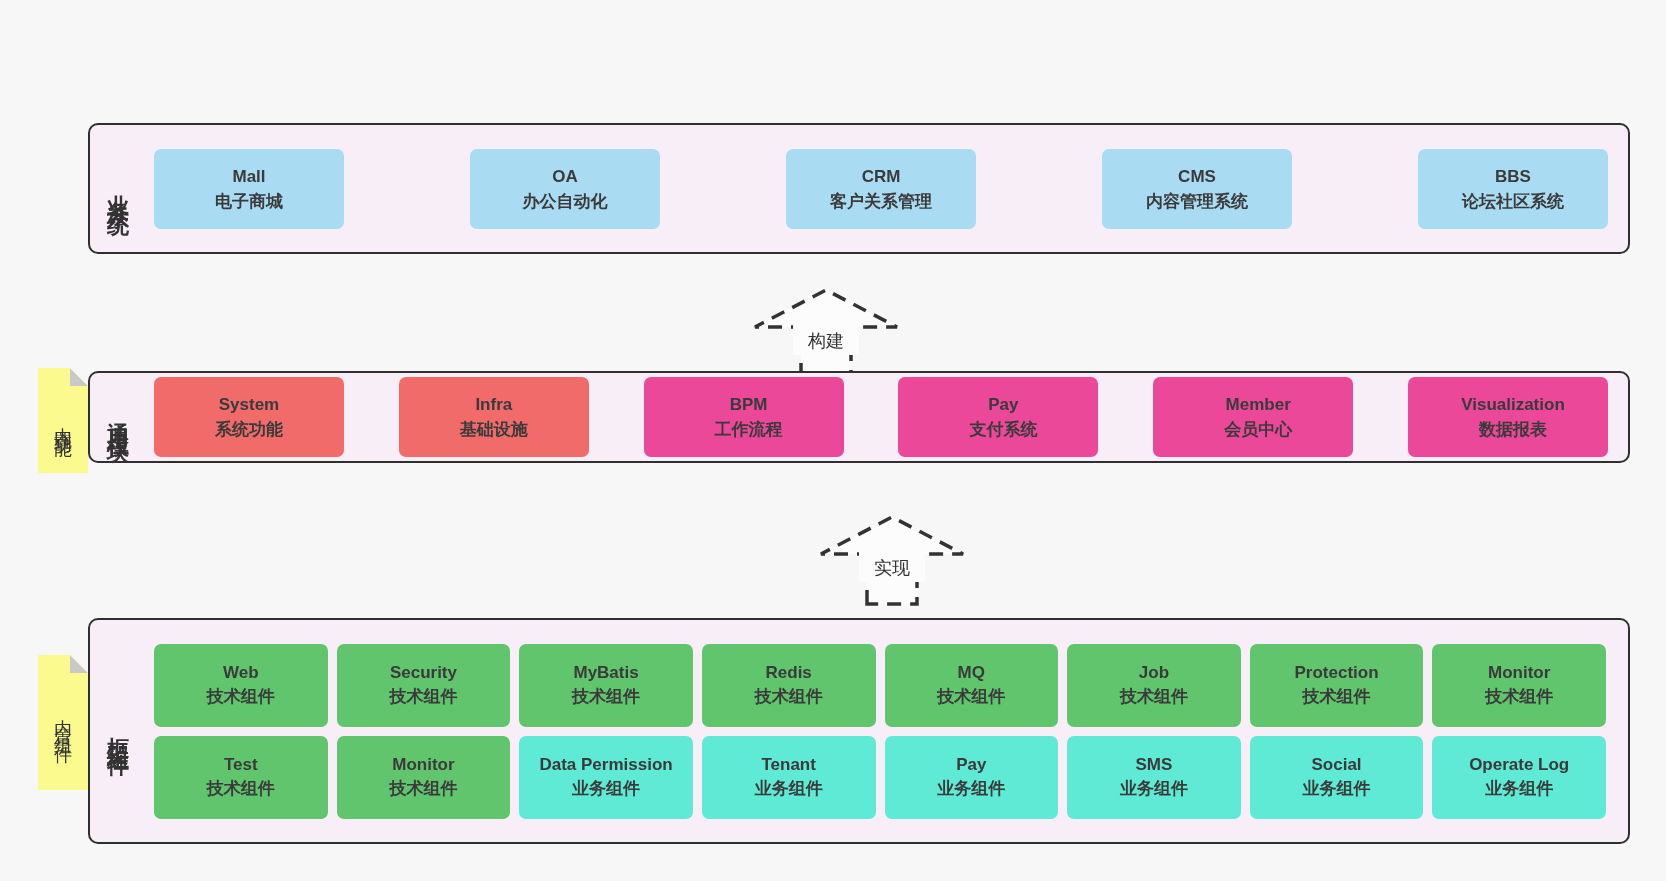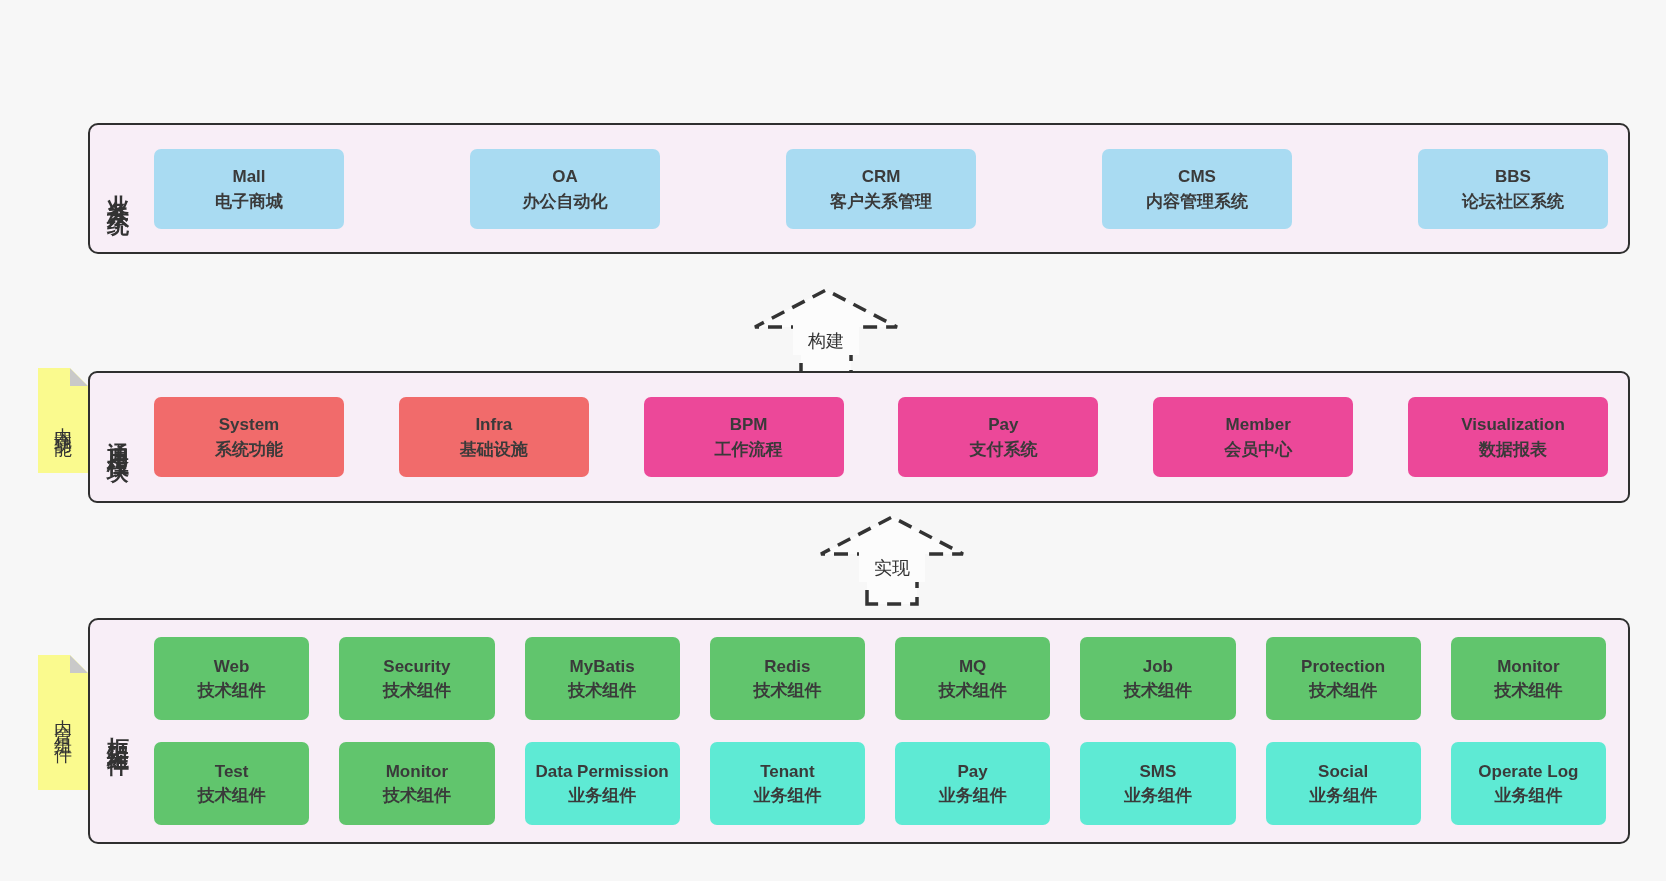--- a/index.html
+++ b/index.html
@@ -14,41 +14,42 @@
   .band{
     position:absolute;left:88px;width:1542px;
     background:#f8eef7;
     border:2px solid #2f2f2f;border-radius:10px;
     box-sizing:border-box;
     display:flex;align-items:center;
     z-index:1;
     font-weight:bold;
   }
   #band-business{top:123px;height:131px;}
-  #band-modules{top:371px;height:132px;border-radius:9px;}
+  #band-modules{top:371px;height:92px;}
   #band-framework{top:618px;height:226px;}
 
   .label-col{
     width:56px;min-width:56px;align-self:stretch;
     display:flex;align-items:center;justify-content:center;
   }
   .v-text{
     writing-mode:vertical-rl;text-orientation:upright;
     font-size:22px;letter-spacing:6px;color:#333;line-height:1;
     white-space:nowrap;
   }
   .band-content{
     flex:1;display:flex;justify-content:space-between;
     padding:0 20px 0 8px;
   }
   .grid8{
     flex:1;display:grid;
     grid-template-columns:repeat(8,1fr);
     column-gap:30px;row-gap:22px;
     padding:0 22px 0 8px;
+    gap:9px;
   }
   .bx{
     width:190px;height:80px;border-radius:7px;
     display:flex;flex-direction:column;justify-content:center;align-items:center;
     text-align:center;font-size:17px;line-height:25px;
   }
   .bx-sm{
     width:auto;height:83px;border-radius:7px;
     display:flex;flex-direction:column;justify-content:center;align-items:center;
     text-align:center;font-size:17px;line-height:24px;

